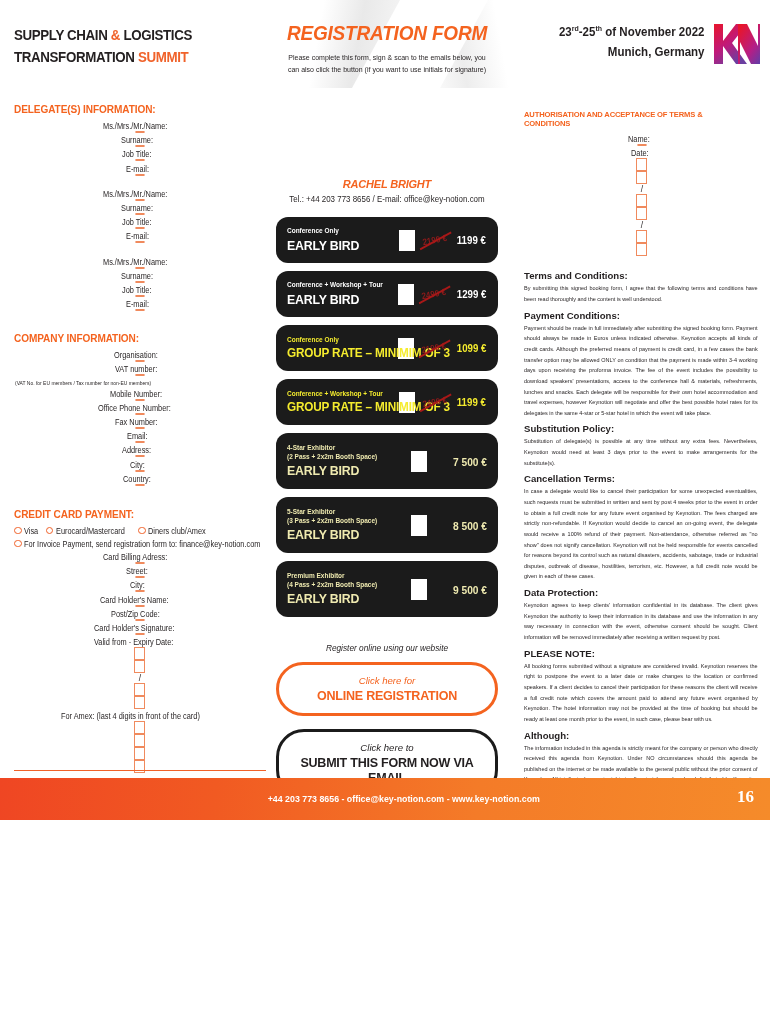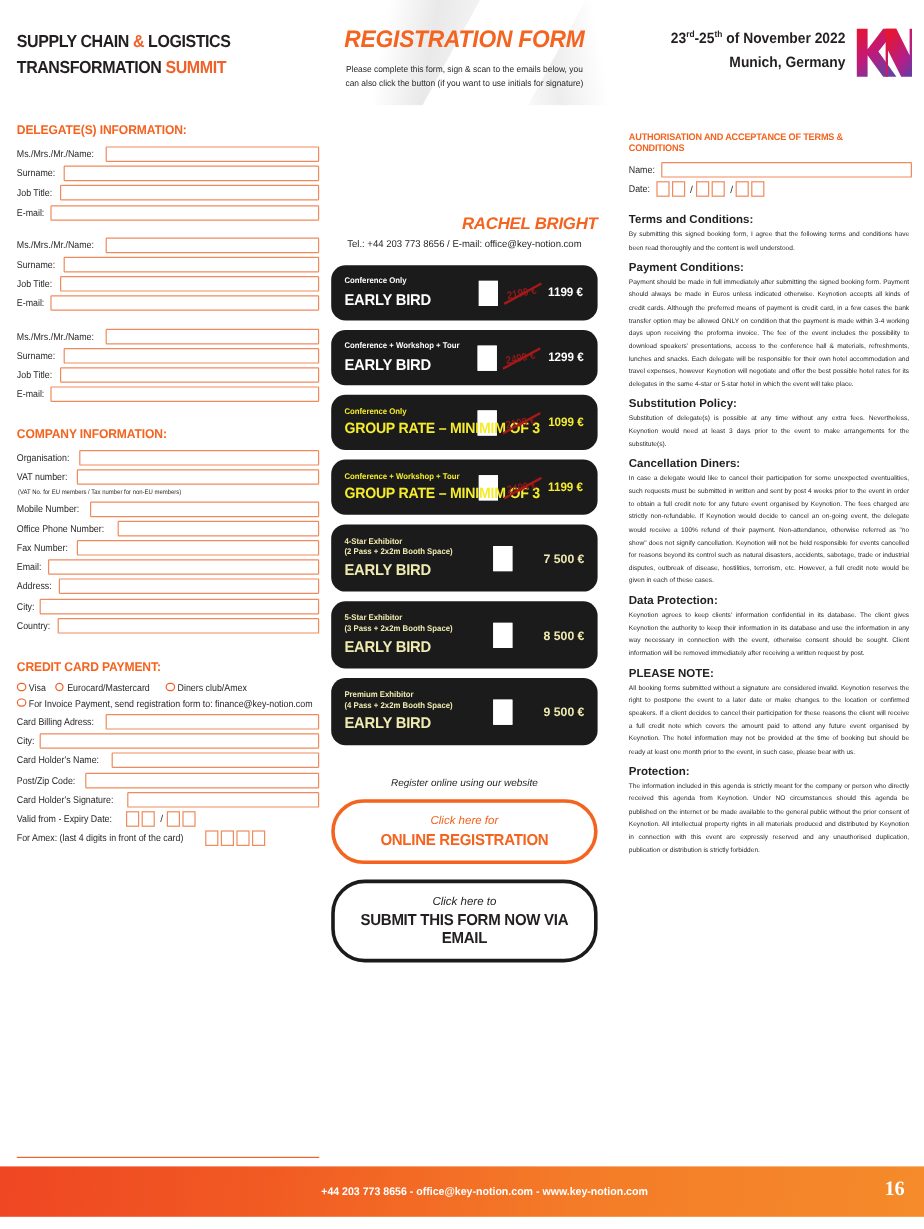--- a/index.html
+++ b/index.html
@@ -2,21 +2,21 @@
 <html><head>
 <meta charset="utf-8">
 <style>
   * { box-sizing: border-box; margin: 0; padding: 0; }
   html, body {
     width: 770px; height: 1024px;
     background: #ffffff;
     font-family: "Liberation Sans", sans-serif;
     overflow: hidden;
   }
-  .page { position: relative; width: 770px; height: 1014px; background: #fff; }
+  .page { position: relative; width: 770px; height: 820px; background: #fff; }
 
   
   .header { position: absolute; left: 0; top: 0; width: 770px; height: 92px; background: #fff; }
   .hdr-shade-l {
     position: absolute; left: 0; top: 0; width: 400px; height: 88px;
     background: linear-gradient(100deg, #ffffff 0%, #ffffff 78%, #e9e9e9 88%, #f7f7f7 100%);
     clip-path: polygon(0 0, 400px 0, 352px 88px, 0 88px);
     box-shadow: 0 1px 2px rgba(0,0,0,.12);
   }
   .hdr-shade-r {
@@ -51,21 +51,21 @@
   .col-left  { position: absolute; left: 14px;  top: 103px; width: 252px; }
   .col-mid   { position: absolute; left: 276px; top: 178px; width: 222px; }
   .col-right { position: absolute; left: 524px; top: 110px; width: 236px; }
 
   .sec-title {
     font-size: 10.6px; font-weight: bold; color: #f4631f; letter-spacing: -.1px;
     transform: scaleX(.95); transform-origin: left center; margin-bottom: 7px;
   }
   .sec-title.tight { font-size: 8px; letter-spacing: -.15px; }
 
-  .frow { display: flex; align-items: center; margin-bottom: 3.2px; }
+  .frow { display: flex; align-items: center; margin-bottom: 3.2px; flex-direction: column; }
   .flabel {
     font-size: 8.2px; color: #231f20; white-space: nowrap; margin-right: 3px;
     transform: scaleX(.9); transform-origin: left center; font-weight: 500;
   }
   .fbox {
     flex: 1; height: 13px; border: 1.1px solid #f08a5d; background: #fff;
     border-radius: 1px; min-width: 10px;
   }
   .fnote { font-size: 5.4px; color: #231f20; margin: 0 0 4px 1px; transform: scaleX(.92); transform-origin: left center; }
   .gap { height: 11px; }
@@ -76,21 +76,21 @@
     margin-right: 2.5px; flex: none; background: #fff;
   }
   .radio-lbl { font-size: 8.2px; color: #231f20; margin-right: 6px; white-space: nowrap;
                transform: scaleX(.9); transform-origin: left center; }
 
   .minibox { width: 11px; height: 13px; border: 1.1px solid #f08a5d; margin-right: 2px; flex: none; }
   .slash { font-size: 8.5px; color: #231f20; margin: 0 2.5px; }
 
   
   .contact-name {
-    text-align: right; font-size: 14px; font-weight: bold; color: #f4631f;
+    text-align: center; font-size: 11px; font-weight: bold; color: #f4631f;
     font-style: italic; letter-spacing: -.2px; margin-bottom: 5px;
   }
   .contact-line { text-align: center; font-size: 8.2px; color: #231f20; margin-bottom: 13px; transform: scaleX(.97); }
 
   .price-box {
     background: #1b1b1b; border-radius: 12px; padding: 7px 11px;
     display: flex; align-items: center; margin-bottom: 8px; min-height: 46px; justify-content: center;
   }
   .pb-left { flex: 1; min-width: 0; }
   .pb-kicker {
@@ -319,20 +319,24 @@
     <div class="radio-row">
       <span class="radio"></span>
       <span class="radio-lbl">For Invoice Payment, send registration form to: finance@key-notion.com</span>
     </div>
 
     <div class="frow">
         <span class="flabel">Card Billing Adress:</span>
         <span class="fbox"></span>
       </div>
     <div class="frow">
+        <span class="flabel">Street:</span>
+        <span class="fbox"></span>
+      </div>
+    <div class="frow">
         <span class="flabel">City:</span>
         <span class="fbox"></span>
       </div>
     <div class="frow">
         <span class="flabel">Card Holder's Name:</span>
         <span class="fbox"></span>
       </div>
     <div class="frow">
         <span class="flabel">Post/Zip Code:</span>
         <span class="fbox"></span>
@@ -477,27 +481,27 @@
     </div>
 
     <div style="height:6px"></div>
 
     <div class="terms-h">Terms and Conditions:</div>
     <div class="terms-p">By submitting this signed booking form, I agree that the following terms and conditions have been read thoroughly and the content is well understood.</div>
     <div class="terms-h">Payment Conditions:</div>
     <div class="terms-p">Payment should be made in full immediately after submitting the signed booking form. Payment should always be made in Euros unless indicated otherwise. Keynotion accepts all kinds of credit cards. Although the preferred means of payment is credit card, in a few cases the bank transfer option may be allowed ONLY on condition that the payment is made within 3-4 working days upon receiving the proforma invoice. The fee of the event includes the possibility to download speakers' presentations, access to the conference hall &amp; materials, refreshments, lunches and snacks. Each delegate will be responsible for their own hotel accommodation and travel expenses, however Keynotion will negotiate and offer the best possible hotel rates for its delegates in the same 4-star or 5-star hotel in which the event will take place.</div>
     <div class="terms-h">Substitution Policy:</div>
     <div class="terms-p">Substitution of delegate(s) is possible at any time without any extra fees. Nevertheless, Keynotion would need at least 3 days prior to the event to make arrangements for the substitute(s).</div>
-    <div class="terms-h">Cancellation Diners:</div>
+    <div class="terms-h">Cancellation Terms:</div>
     <div class="terms-p">In case a delegate would like to cancel their participation for some unexpected eventualities, such requests must be submitted in written and sent by post 4 weeks prior to the event in order to obtain a full credit note for any future event organised by Keynotion. The fees charged are strictly non-refundable. If Keynotion would decide to cancel an on-going event, the delegate would receive a 100% refund of their payment. Non-attendance, otherwise referred as "no show" does not signify cancellation. Keynotion will not be held responsible for events cancelled for reasons beyond its control such as natural disasters, accidents, sabotage, trade or industrial disputes, outbreak of disease, hostilities, terrorism, etc. However, a full credit note would be given in each of these cases.</div>
     <div class="terms-h">Data Protection:</div>
     <div class="terms-p">Keynotion agrees to keep clients' information confidential in its database. The client gives Keynotion the authority to keep their information in its database and use the information in any way necessary in connection with the event, otherwise consent should be sought. Client information will be removed immediately after receiving a written request by post.</div>
     <div class="terms-h">PLEASE NOTE:</div>
     <div class="terms-p">All booking forms submitted without a signature are considered invalid. Keynotion reserves the right to postpone the event to a later date or make changes to the location or confirmed speakers. If a client decides to cancel their participation for these reasons the client will receive a full credit note which covers the amount paid to attend any future event organised by Keynotion. The hotel information may not be provided at the time of booking but should be ready at least one month prior to the event, in such case, please bear with us.</div>
-    <div class="terms-h">Protection:</div>
+    <div class="terms-h">Although:</div>
     <div class="terms-p">The information included in this agenda is strictly meant for the company or person who directly received this agenda from Keynotion. Under NO circumstances should this agenda be published on the internet or be made available to the general public without the prior consent of Keynotion. All intellectual property rights in all materials produced and distributed by Keynotion in connection with this event are expressly reserved and any unauthorised duplication, publication or distribution is strictly forbidden.</div>
   </div>
 
   <div class="footer">
     <div class="footer-line">+44 203 773 8656 - office@key-notion.com - www.key-notion.com</div>
     <div class="footer-page">16</div>
   </div>
 
 </div>
 

